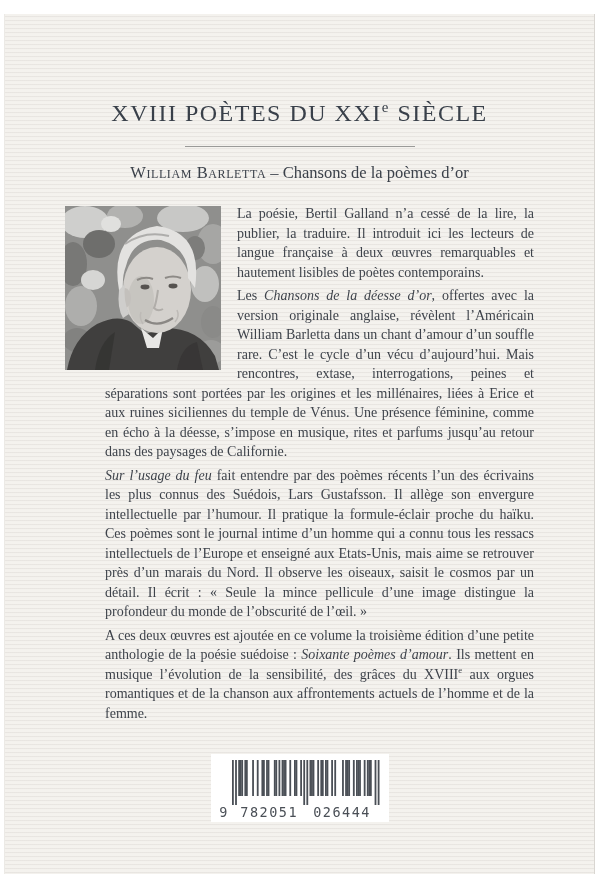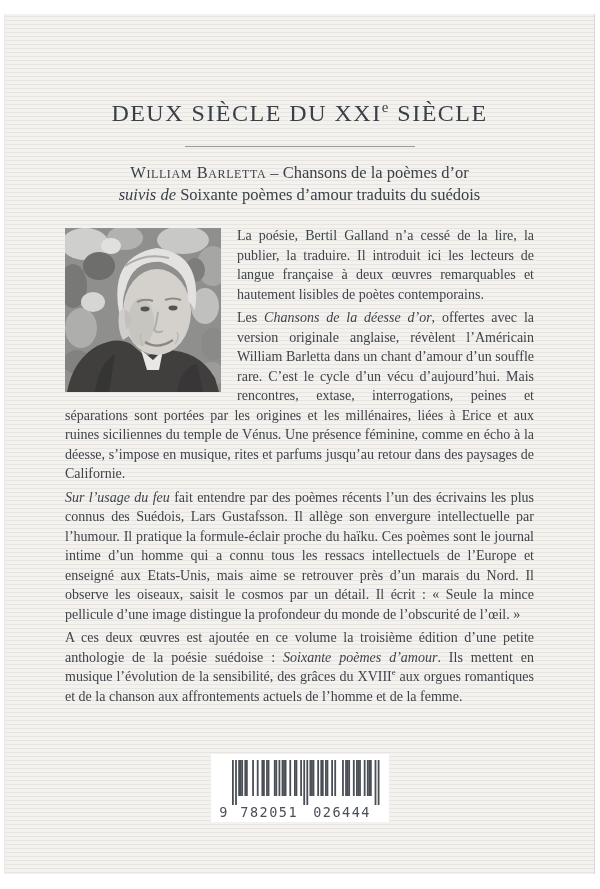--- a/index.html
+++ b/index.html
@@ -21,45 +21,44 @@
     text-align:center;color:#39404a;line-height:30px;
   }
   .rule{width:230px;margin:18px auto 0 auto;border-top:1px solid #9a9a98;height:0;}
   .subtitle{margin-top:15px;text-align:center;font-size:16.5px;line-height:22px;color:#3b414a;}
   .sc{font-variant:small-caps;letter-spacing:.6px;text-align:center;}
   sup{font-size:.62em;line-height:0;vertical-align:super;}
   .body-text{
     margin:20px 60px 0 60px;
     font-size:14px;line-height:19.5px;text-align:justify;color:#3e434b;
   }
-  .body-text p{margin:0 0 4px 0;}
+  .body-text p{margin:0 0 4px 0;padding-left:40px;}
   .photo{
     float:left;width:156px;height:164px;margin:2px 16px 3px 0;
     overflow:hidden;
   }
   .photo svg{display:block;width:100%;height:100%;}
   .barcode-wrap{
     position:absolute;top:740px;left:50%;transform:translateX(-50%);
     background:#ffffff;padding:5px 6px 1px 6px;
   }
   .barcode-wrap svg{display:block;}
 </style>
 </head>
 <body>
 
 <div class="page">
   <div class="cover">
 
-    <h1 class="title"><span>DEUX SIÈCLE DU XXI</span><sup>e</sup><span> SIÈCLE</span></h1>
+    <h1 class="title"><span>XVIII POÈTES DU XXI</span><sup>e</sup><span> SIÈCLE</span></h1>
 
     <div class="rule"></div>
 
     <div class="subtitle">
       <div><span class="sc">William Barletta</span><span> – Chansons de la poèmes d’or</span></div>
-      <div><span style="font-style: italic;">suivis de</span><span> Soixante poèmes d’amour traduits du suédois</span></div>
     </div>
 
     <div class="body-text">
       <div class="photo">
         <svg viewBox="0 0 156 164" preserveAspectRatio="none">
 
           <rect width="156" height="164" fill="#8f8f8d"></rect>
           <ellipse cx="20" cy="16" rx="24" ry="16" fill="#cfcfcd"></ellipse>
           <ellipse cx="60" cy="10" rx="18" ry="12" fill="#b2b2b0"></ellipse>
           <ellipse cx="118" cy="12" rx="26" ry="14" fill="#c8c8c6"></ellipse>

